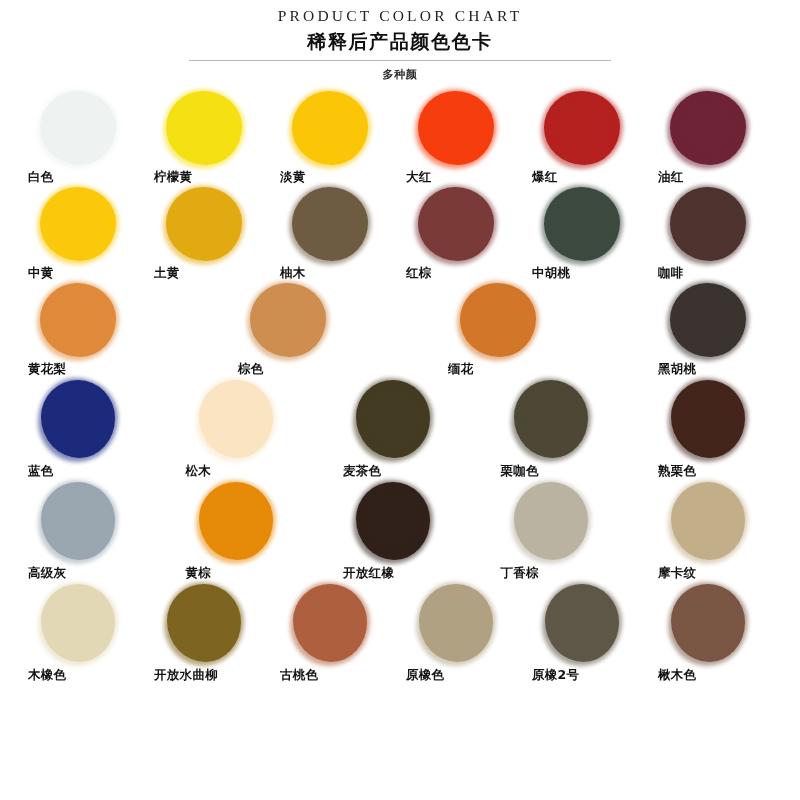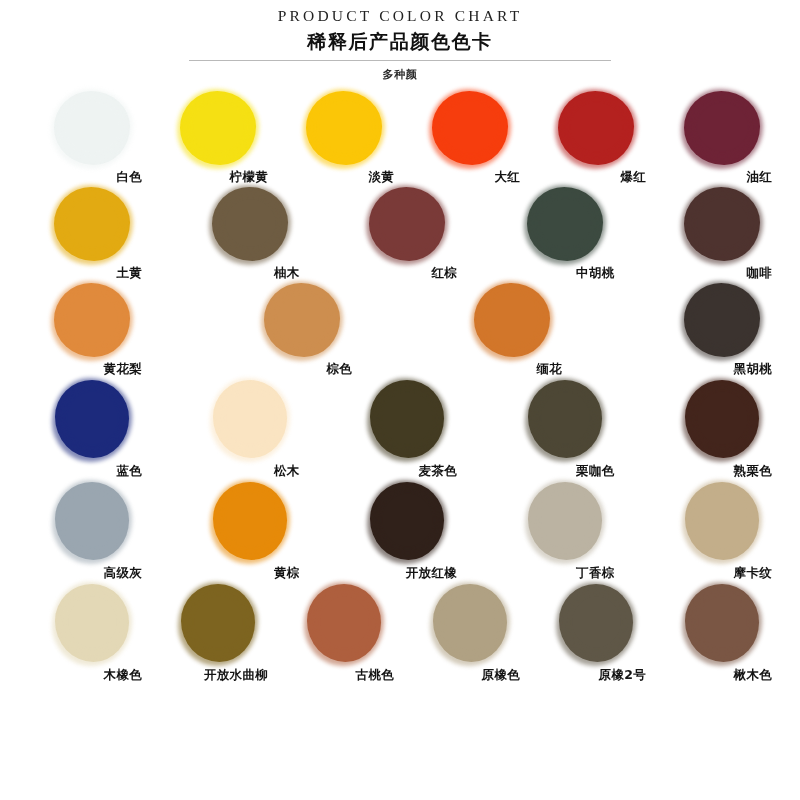--- a/index.html
+++ b/index.html
@@ -68,21 +68,21 @@
   }
   .grid-row {
     display: flex;
     justify-content: space-between;
     align-items: flex-start;
   }
   .cell {
     width: 114px;
     display: flex;
     flex-direction: column;
-    align-items: flex-end;
+    align-items: flex-start;
   }
   .swatch-wrap {
     width: 100px;
     height: 78px;
     display: flex;
     align-items: center;
     justify-content: center;
   }
   .swatch {
     width: 76px;
@@ -176,20 +176,26 @@
         <div class="cell">
           <div class="swatch-wrap">
             <div class="swatch" style="background: rgb(110, 35, 54);"></div>
           </div>
           <div class="cell-label">油红</div>
         </div>
       </div>
       <div class="grid-row">
         <div class="cell">
           <div class="swatch-wrap">
+            <div class="swatch" style="background: rgb(251, 201, 12);"></div>
+          </div>
+          <div class="cell-label">中黄</div>
+        </div>
+        <div class="cell">
+          <div class="swatch-wrap">
             <div class="swatch" style="background: rgb(226, 170, 18);"></div>
           </div>
           <div class="cell-label">土黄</div>
         </div>
         <div class="cell">
           <div class="swatch-wrap">
             <div class="swatch" style="background: rgb(110, 92, 66);"></div>
           </div>
           <div class="cell-label">柚木</div>
         </div>

